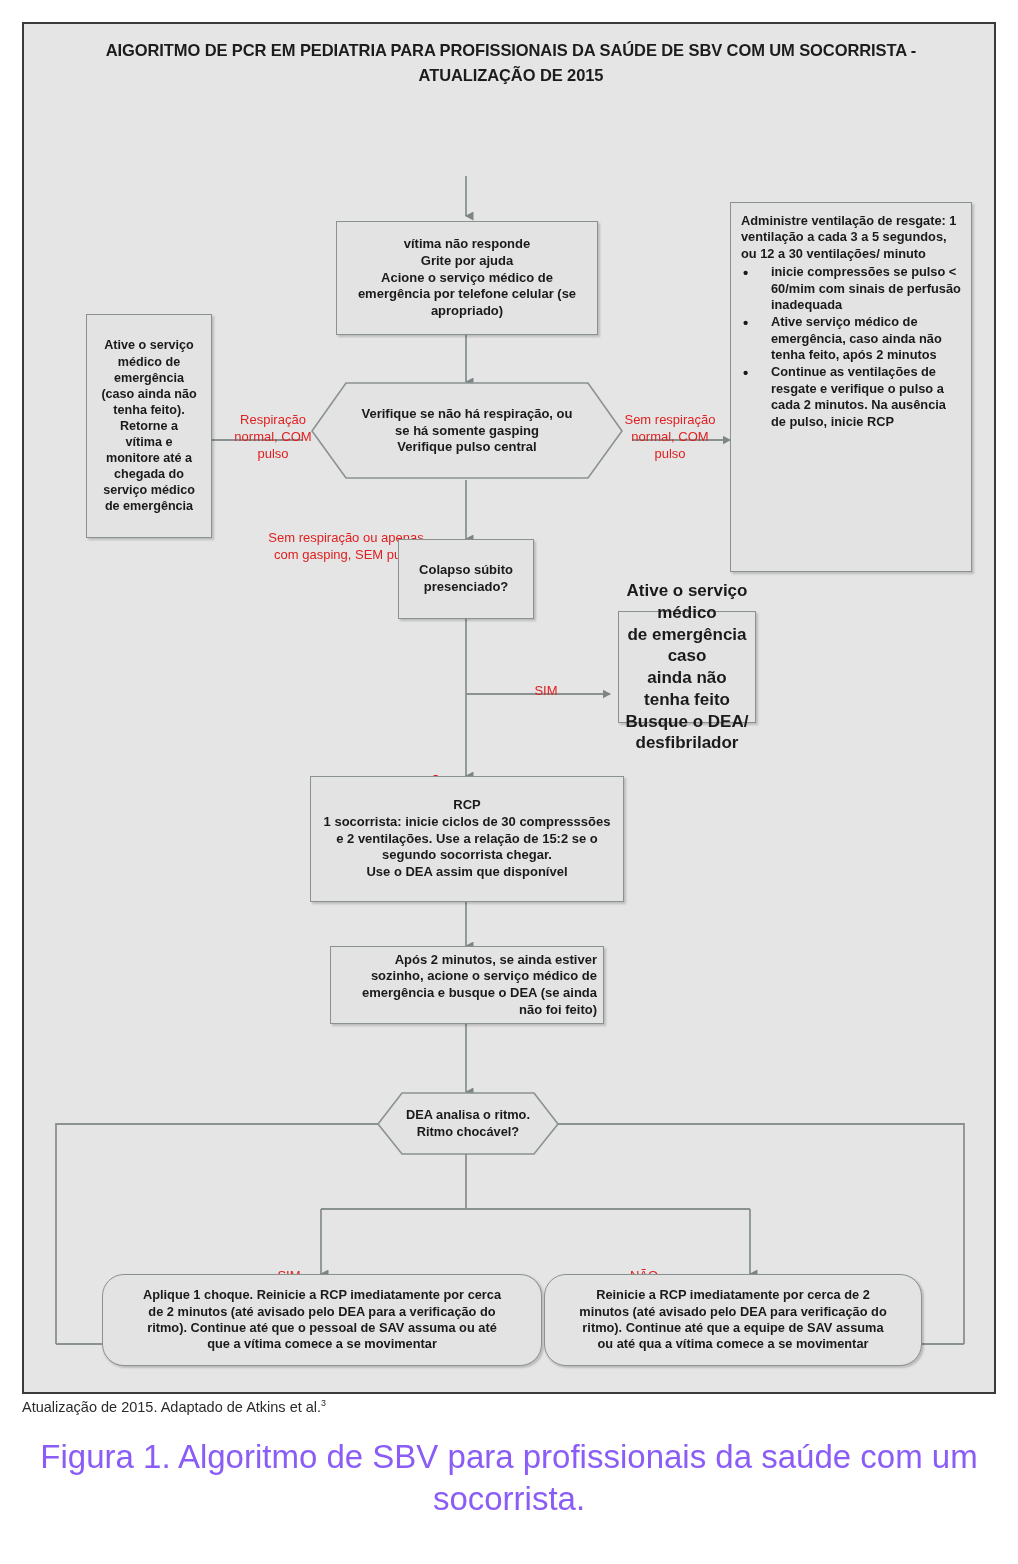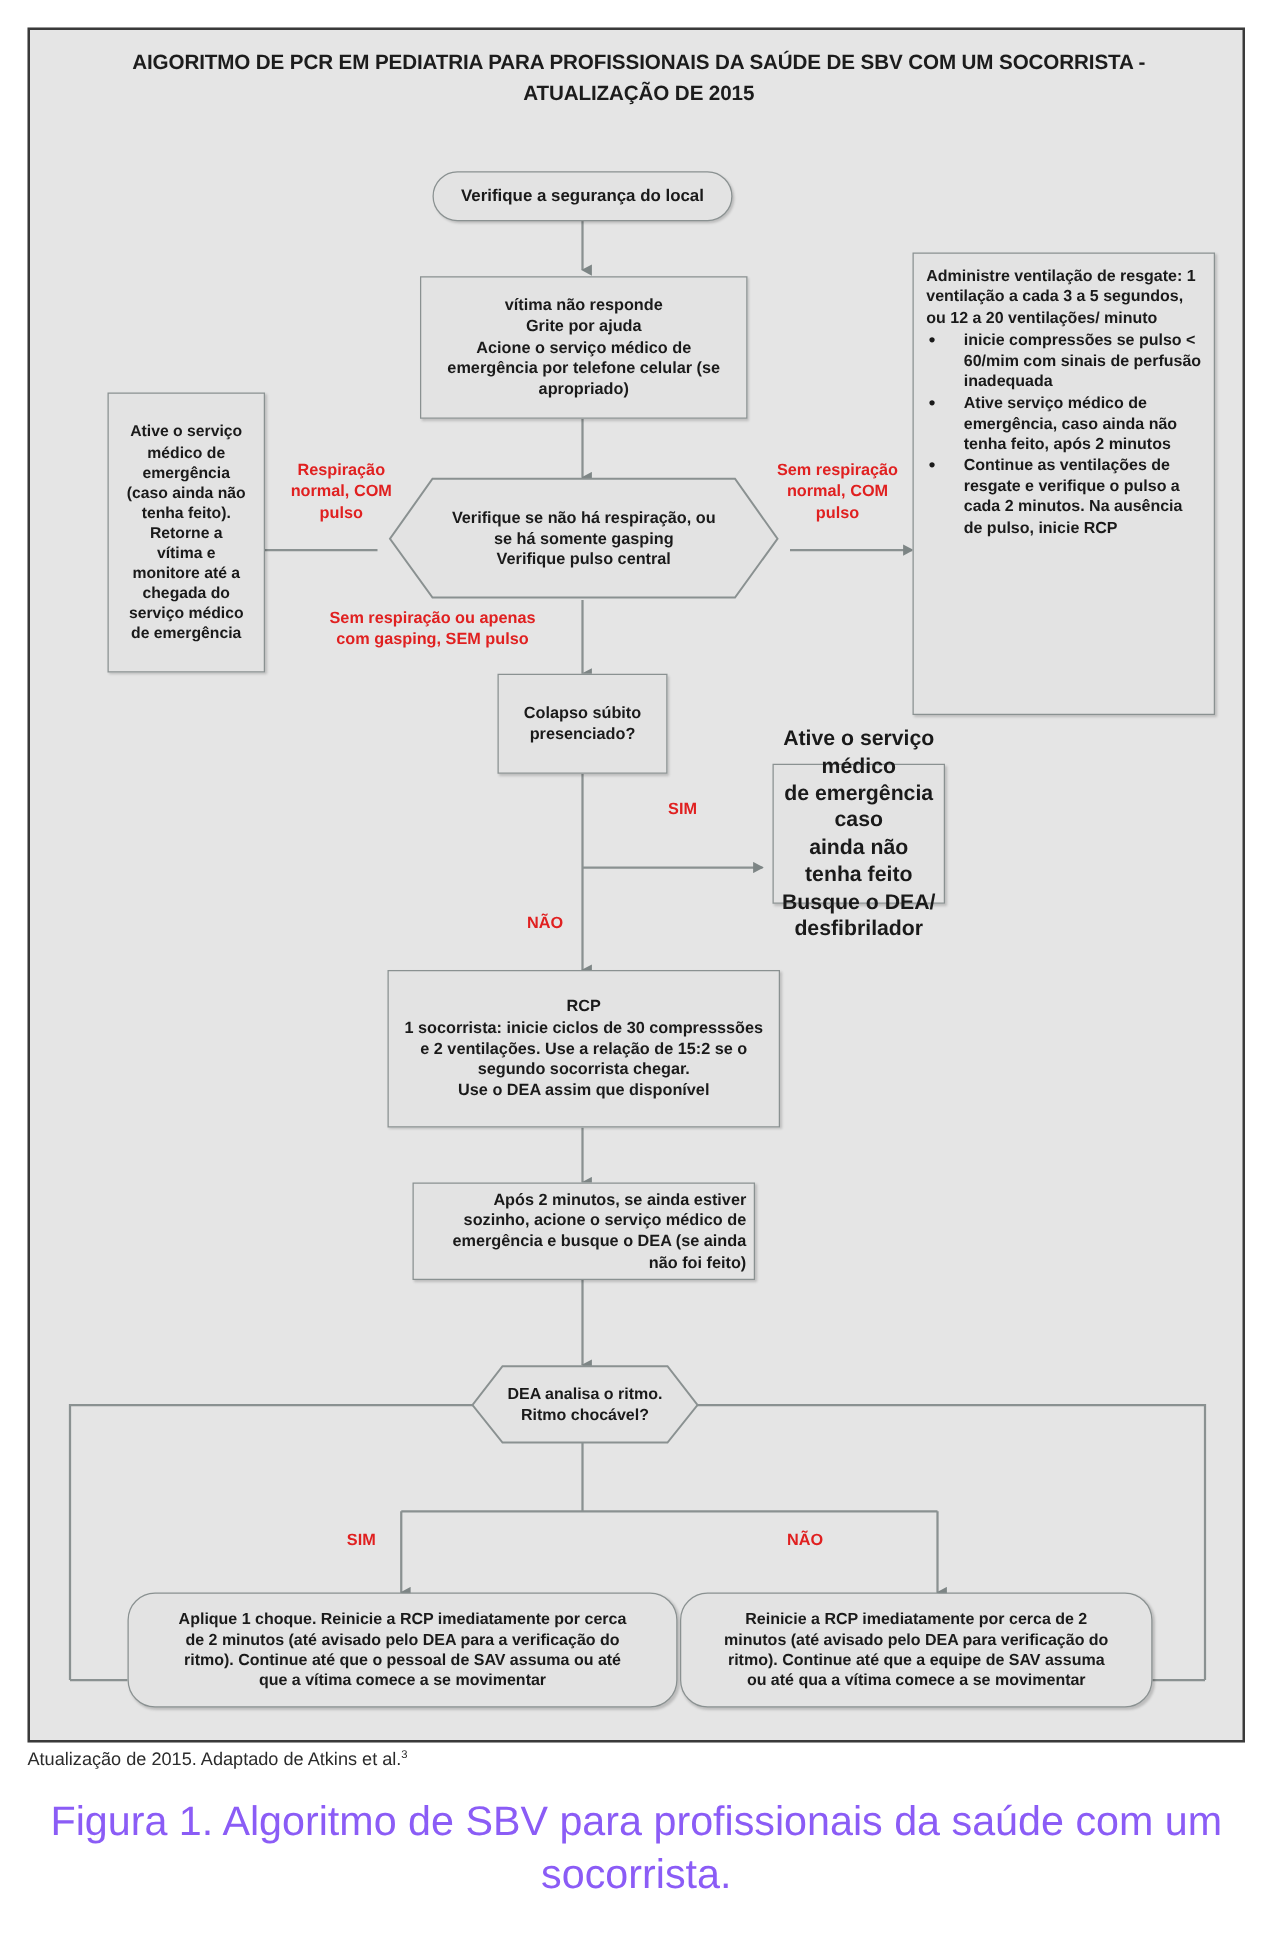--- a/index.html
+++ b/index.html
@@ -74,23 +74,24 @@
     text-align: center;
     font-weight: bold;
     line-height: 1.3;
     color: #1a1a1a;
     pointer-events: none;
   }
 
   .red-label {
     position: absolute;
     color: #e02020;
-    font-weight: bold;
+    font-weight: normal;
     text-align: center;
     line-height: 1.3;
+    margin-top: 44px;
   }
 
   .bullets {
     margin: 0;
     padding-left: 0;
     list-style: none;
   }
   .bullets li {
     position: relative;
     padding-left: 30px;
@@ -171,23 +172,20 @@
 
       <path d="M940,1320 L940,1100 L492,1100" marker-end="url(#ah-left)"></path>
 
       <path d="M78,1320 L32,1320"></path>
       <path d="M898,1320 L940,1320"></path>
     </g>
   </svg>
 
   <div class="title">AIGORITMO DE PCR EM PEDIATRIA PARA PROFISSIONAIS DA SAÚDE DE SBV COM UM SOCORRISTA - ATUALIZAÇÃO DE 2015</div>
 
-  <div class="node rounded" style="left:322px; top:113px; width:240px; height:40px; font-size:13.5px;">
-    <span class="txt">Verifique a segurança do local</span>
-  </div>
 
   <div class="node" style="left:312px; top:197px; width:262px; height:114px; font-size:13px;">
     <span class="txt">
       <span>vítima não responde</span><br>
       <span>Grite por ajuda</span><br>
       <span>Acione o serviço médico de</span><br>
       <span>emergência por telefone celular (se</span><br>
       <span>apropriado)</span>
     </span>
   </div>
@@ -202,21 +200,21 @@
       <span>Retorne a</span><br>
       <span>vítima e</span><br>
       <span>monitore até a</span><br>
       <span>chegada do</span><br>
       <span>serviço médico</span><br>
       <span>de emergência</span>
     </span>
   </div>
 
   <div class="node panel" style="left:706px; top:178px; width:242px; height:370px; font-size:12.8px; padding:10px 8px 8px 10px;">
-    <div style="margin-bottom:2px;">Administre ventilação de resgate: 1 ventilação a cada 3 a 5 segundos, ou 12 a 20 ventilações/ minuto</div>
+    <div style="margin-bottom:2px;">Administre ventilação de resgate: 1 ventilação a cada 3 a 5 segundos, ou 12 a 30 ventilações/ minuto</div>
     <ul class="bullets">
       <li>inicie compressões se pulso &lt; 60/mim com sinais de perfusão inadequada</li>
       <li>Ative serviço médico de emergência, caso ainda não tenha feito, após 2 minutos</li>
       <li>Continue as ventilações de resgate e verifique o pulso a cada 2 minutos. Na ausência de pulso, inicie RCP</li>
     </ul>
   </div>
 
   <div class="hexwrap" style="left:286px; top:358px; width:314px; height:98px;">
     <svg width="314" height="98" viewBox="0 0 314 98" xmlns="http://www.w3.org/2000/svg">
       <polygon points="36,1 278,1 312,49 278,96 36,96 2,49" fill="#e3e3e3" stroke="#8a9191" stroke-width="1.6"></polygon>

